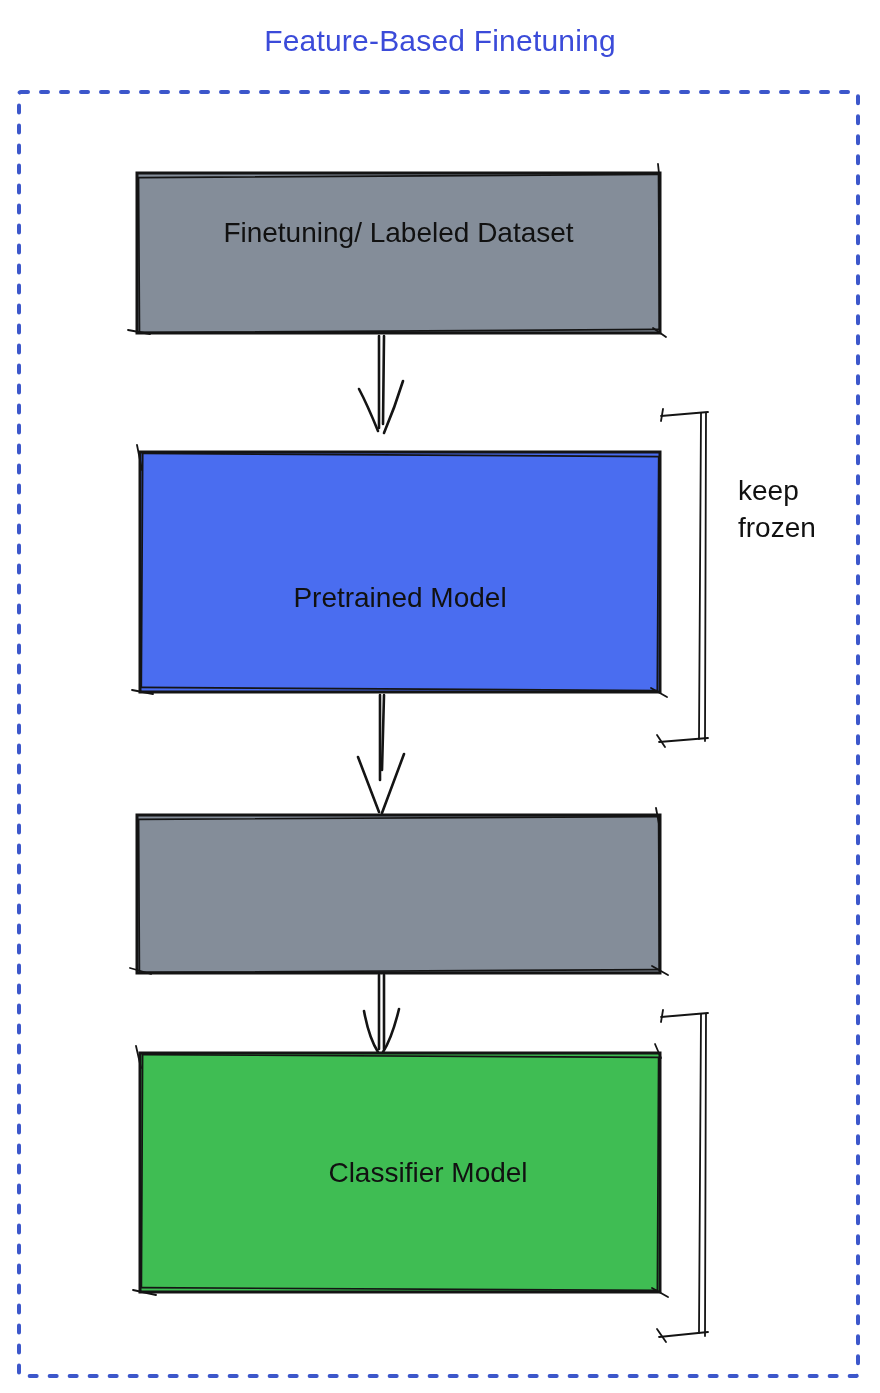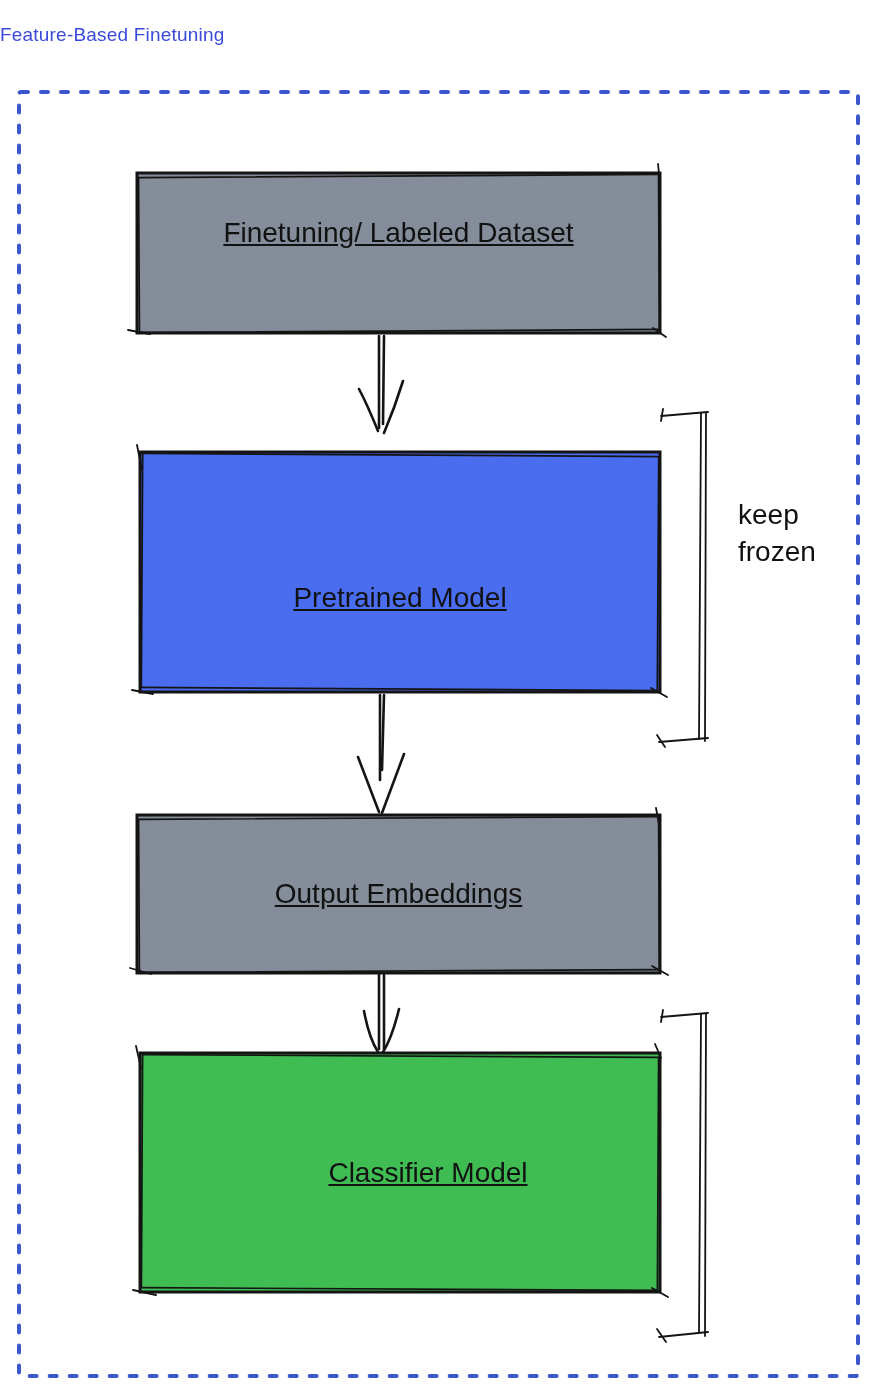--- a/index.html
+++ b/index.html
@@ -9,22 +9,22 @@
     height: 1393px;
     background: #ffffff;
     font-family: "Liberation Sans", "DejaVu Sans", sans-serif;
     overflow: hidden;
   }
   .title {
     position: absolute;
     top: 24px;
     left: 0;
     width: 880px;
-    text-align: left;
-    font-size: 19px;
+    text-align: center;
+    font-size: 30px;
     letter-spacing: 0.2px;
     color: #3B4BD9;
   }
   svg.scene {
     position: absolute;
     top: 0;
     left: 0;
     width: 880px;
     height: 1393px;
   }
@@ -40,36 +40,35 @@
   .ink-thin { fill: none; stroke: #141414; stroke-width: 1.8; stroke-linecap: round; }
   .box-label {
     position: absolute;
     display: flex;
     align-items: center;
     justify-content: center;
     font-size: 28px;
     color: #111111;
     text-align: center;
     pointer-events: none;
-    text-decoration: underline;
   }
   .label-1 { left: 137px; top: 173px; width: 523px; height: 160px;
              align-items: flex-start; padding-top: 44px; box-sizing: border-box; }
   .label-2 { left: 140px; top: 452px; width: 520px; height: 292px; }
   .label-3 { left: 137px; top: 815px; width: 523px; height: 158px; }
   .label-4 { left: 140px; top: 1053px; width: 576px; height: 239px; }
   .side-label {
     position: absolute;
     font-size: 28px;
     line-height: 37px;
     color: #111111;
     white-space: pre-line;
     pointer-events: none;
   }
-  .side-1 { left: 738px; top: 496px; }
+  .side-1 { left: 738px; top: 472px; }
   .side-2 { left: 738px; top: 1094px; }
 </style>
 </head>
 <body>
 
 <div class="stage">
 
   <div class="title">Feature-Based Finetuning</div>
 
   <svg class="scene" viewBox="0 0 880 1393">
@@ -144,19 +143,18 @@
       <path class="ink-thin" d="M663,1010 L661,1022"></path>
       <path class="ink-thin" d="M701,1014 L699,1333"></path>
       <path class="ink-thin" d="M706,1014 L705,1336"></path>
       <path class="ink-thin" d="M659,1337 L708,1332"></path>
       <path class="ink-thin" d="M657,1329 L666,1342"></path>
     </g>
   </svg>
 
   <div class="box-label label-1">Finetuning/ Labeled Dataset</div>
   <div class="box-label label-2">Pretrained Model</div>
-  <div class="box-label label-3">Output Embeddings</div>
   <div class="box-label label-4">Classifier Model</div>
 
   <div class="side-label side-1">keep
 frozen</div>
 
 </div>
 
 </body></html>

